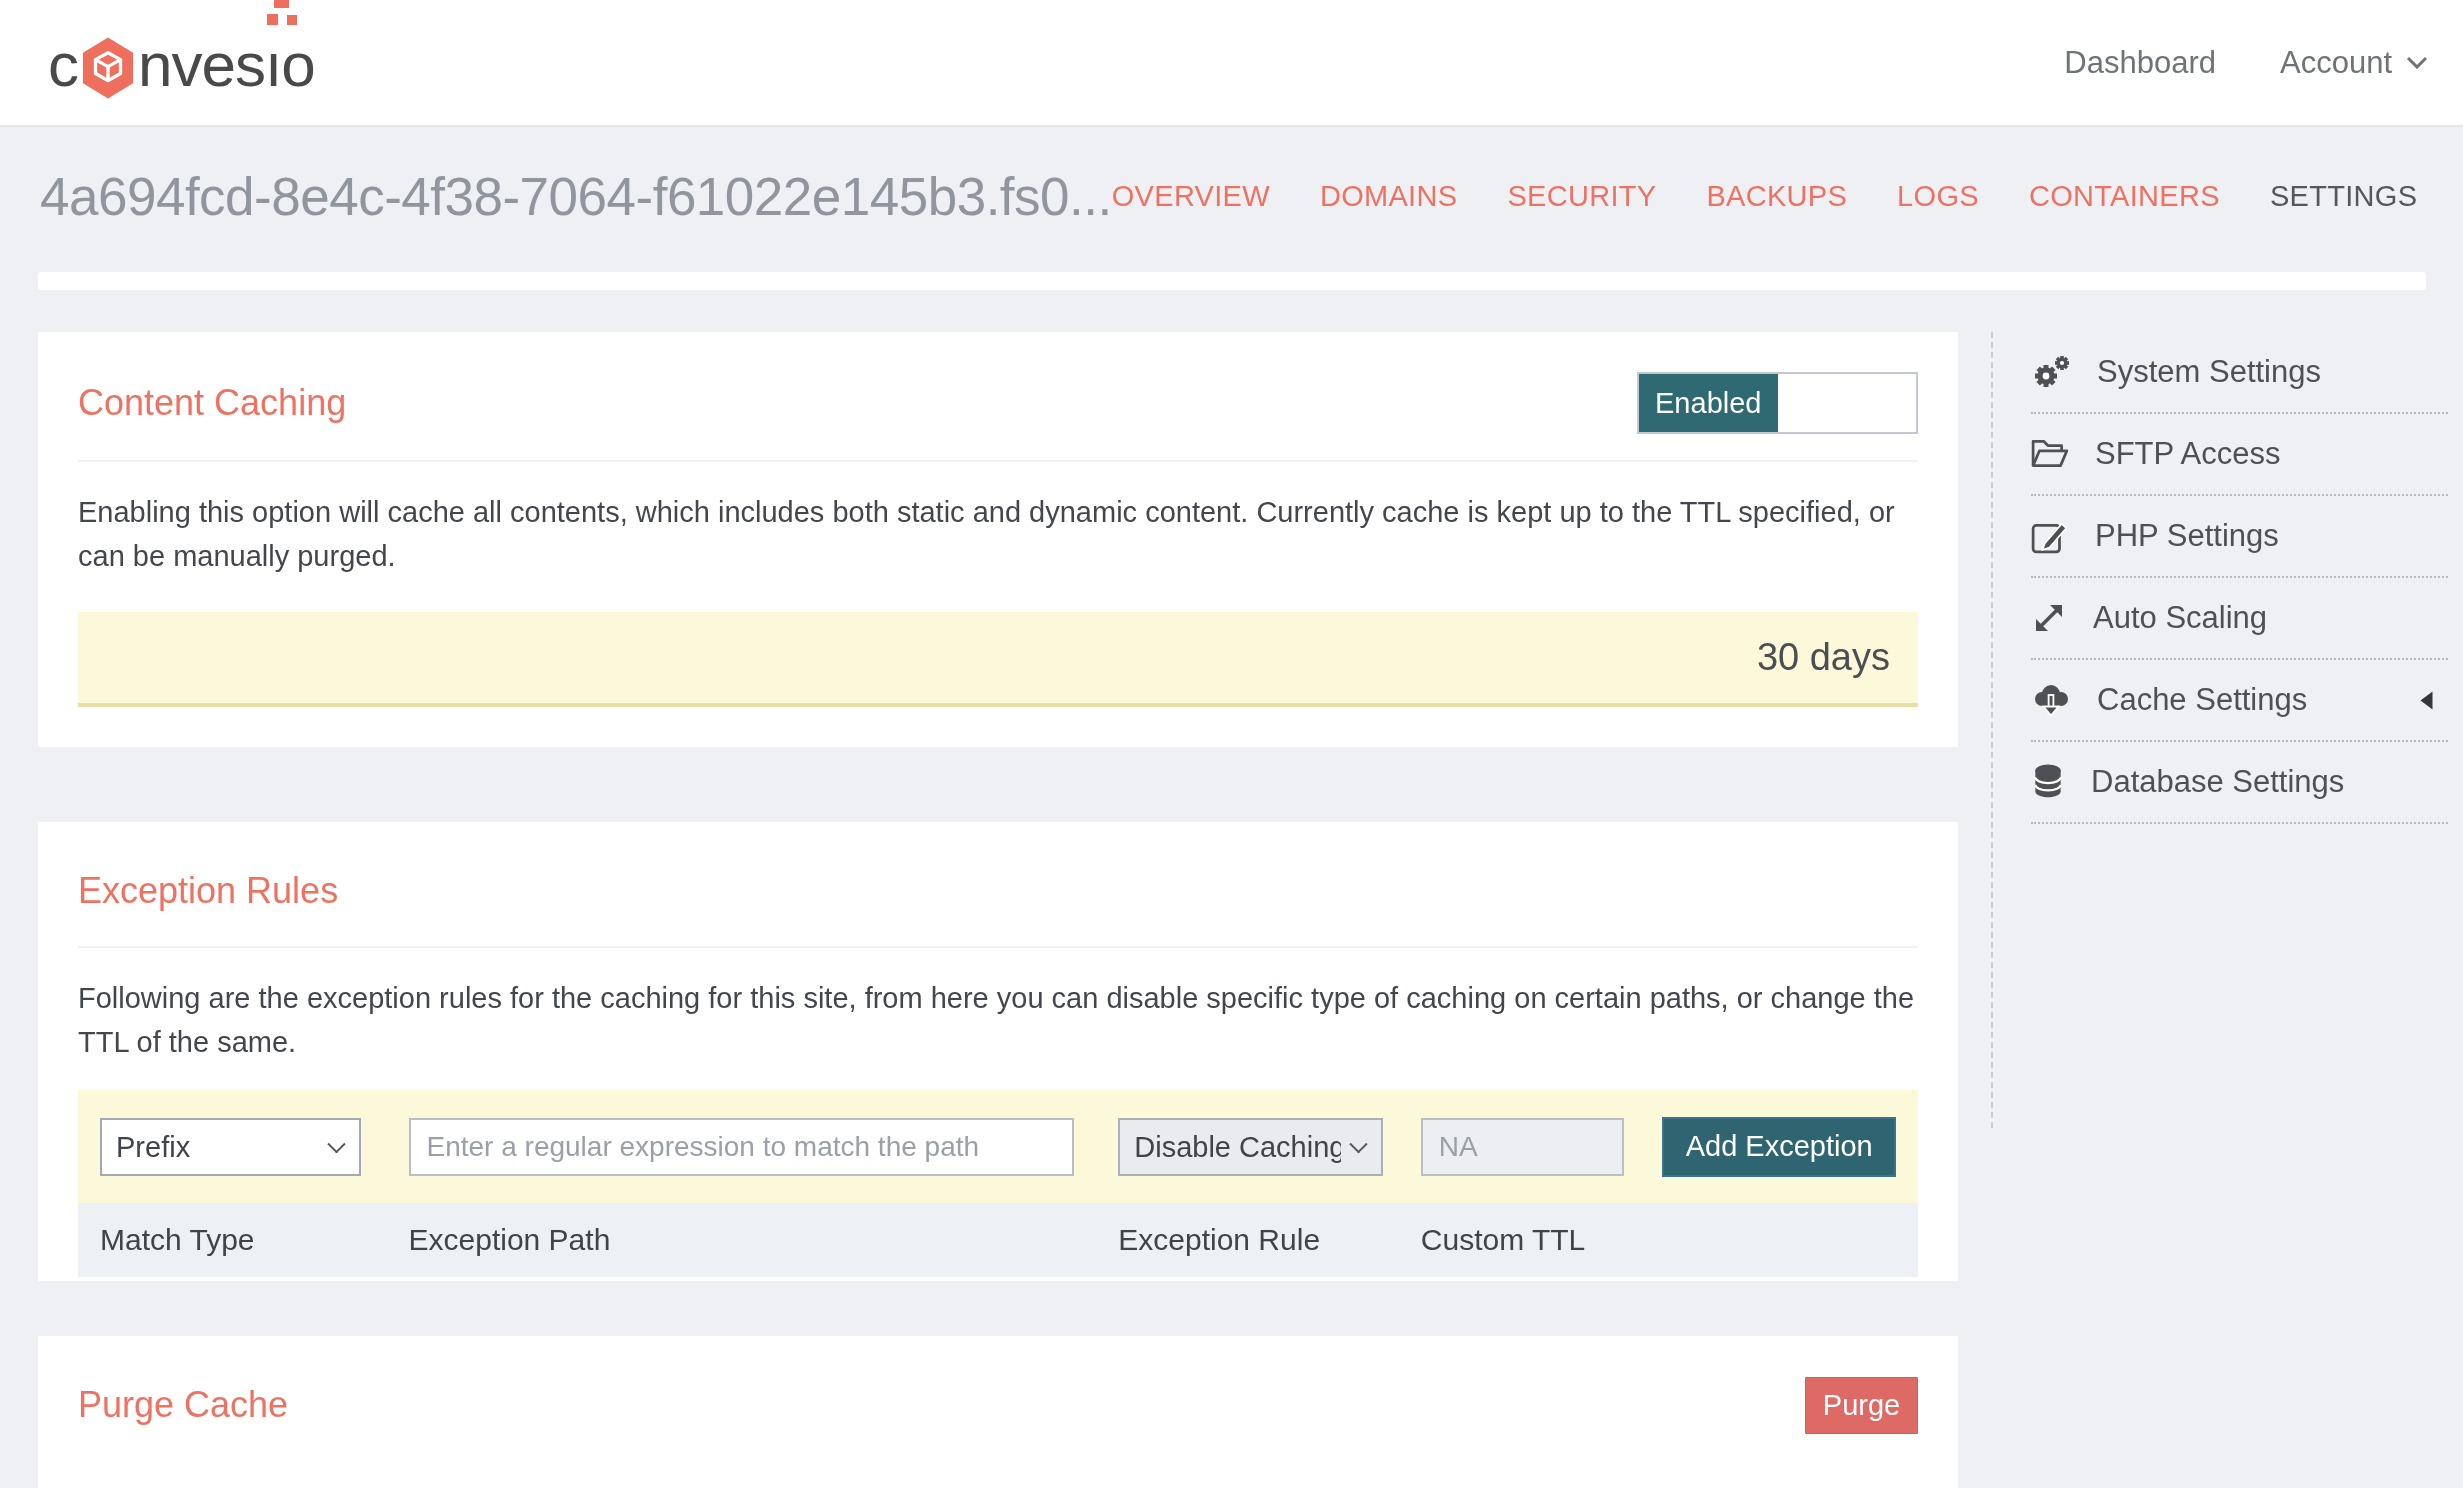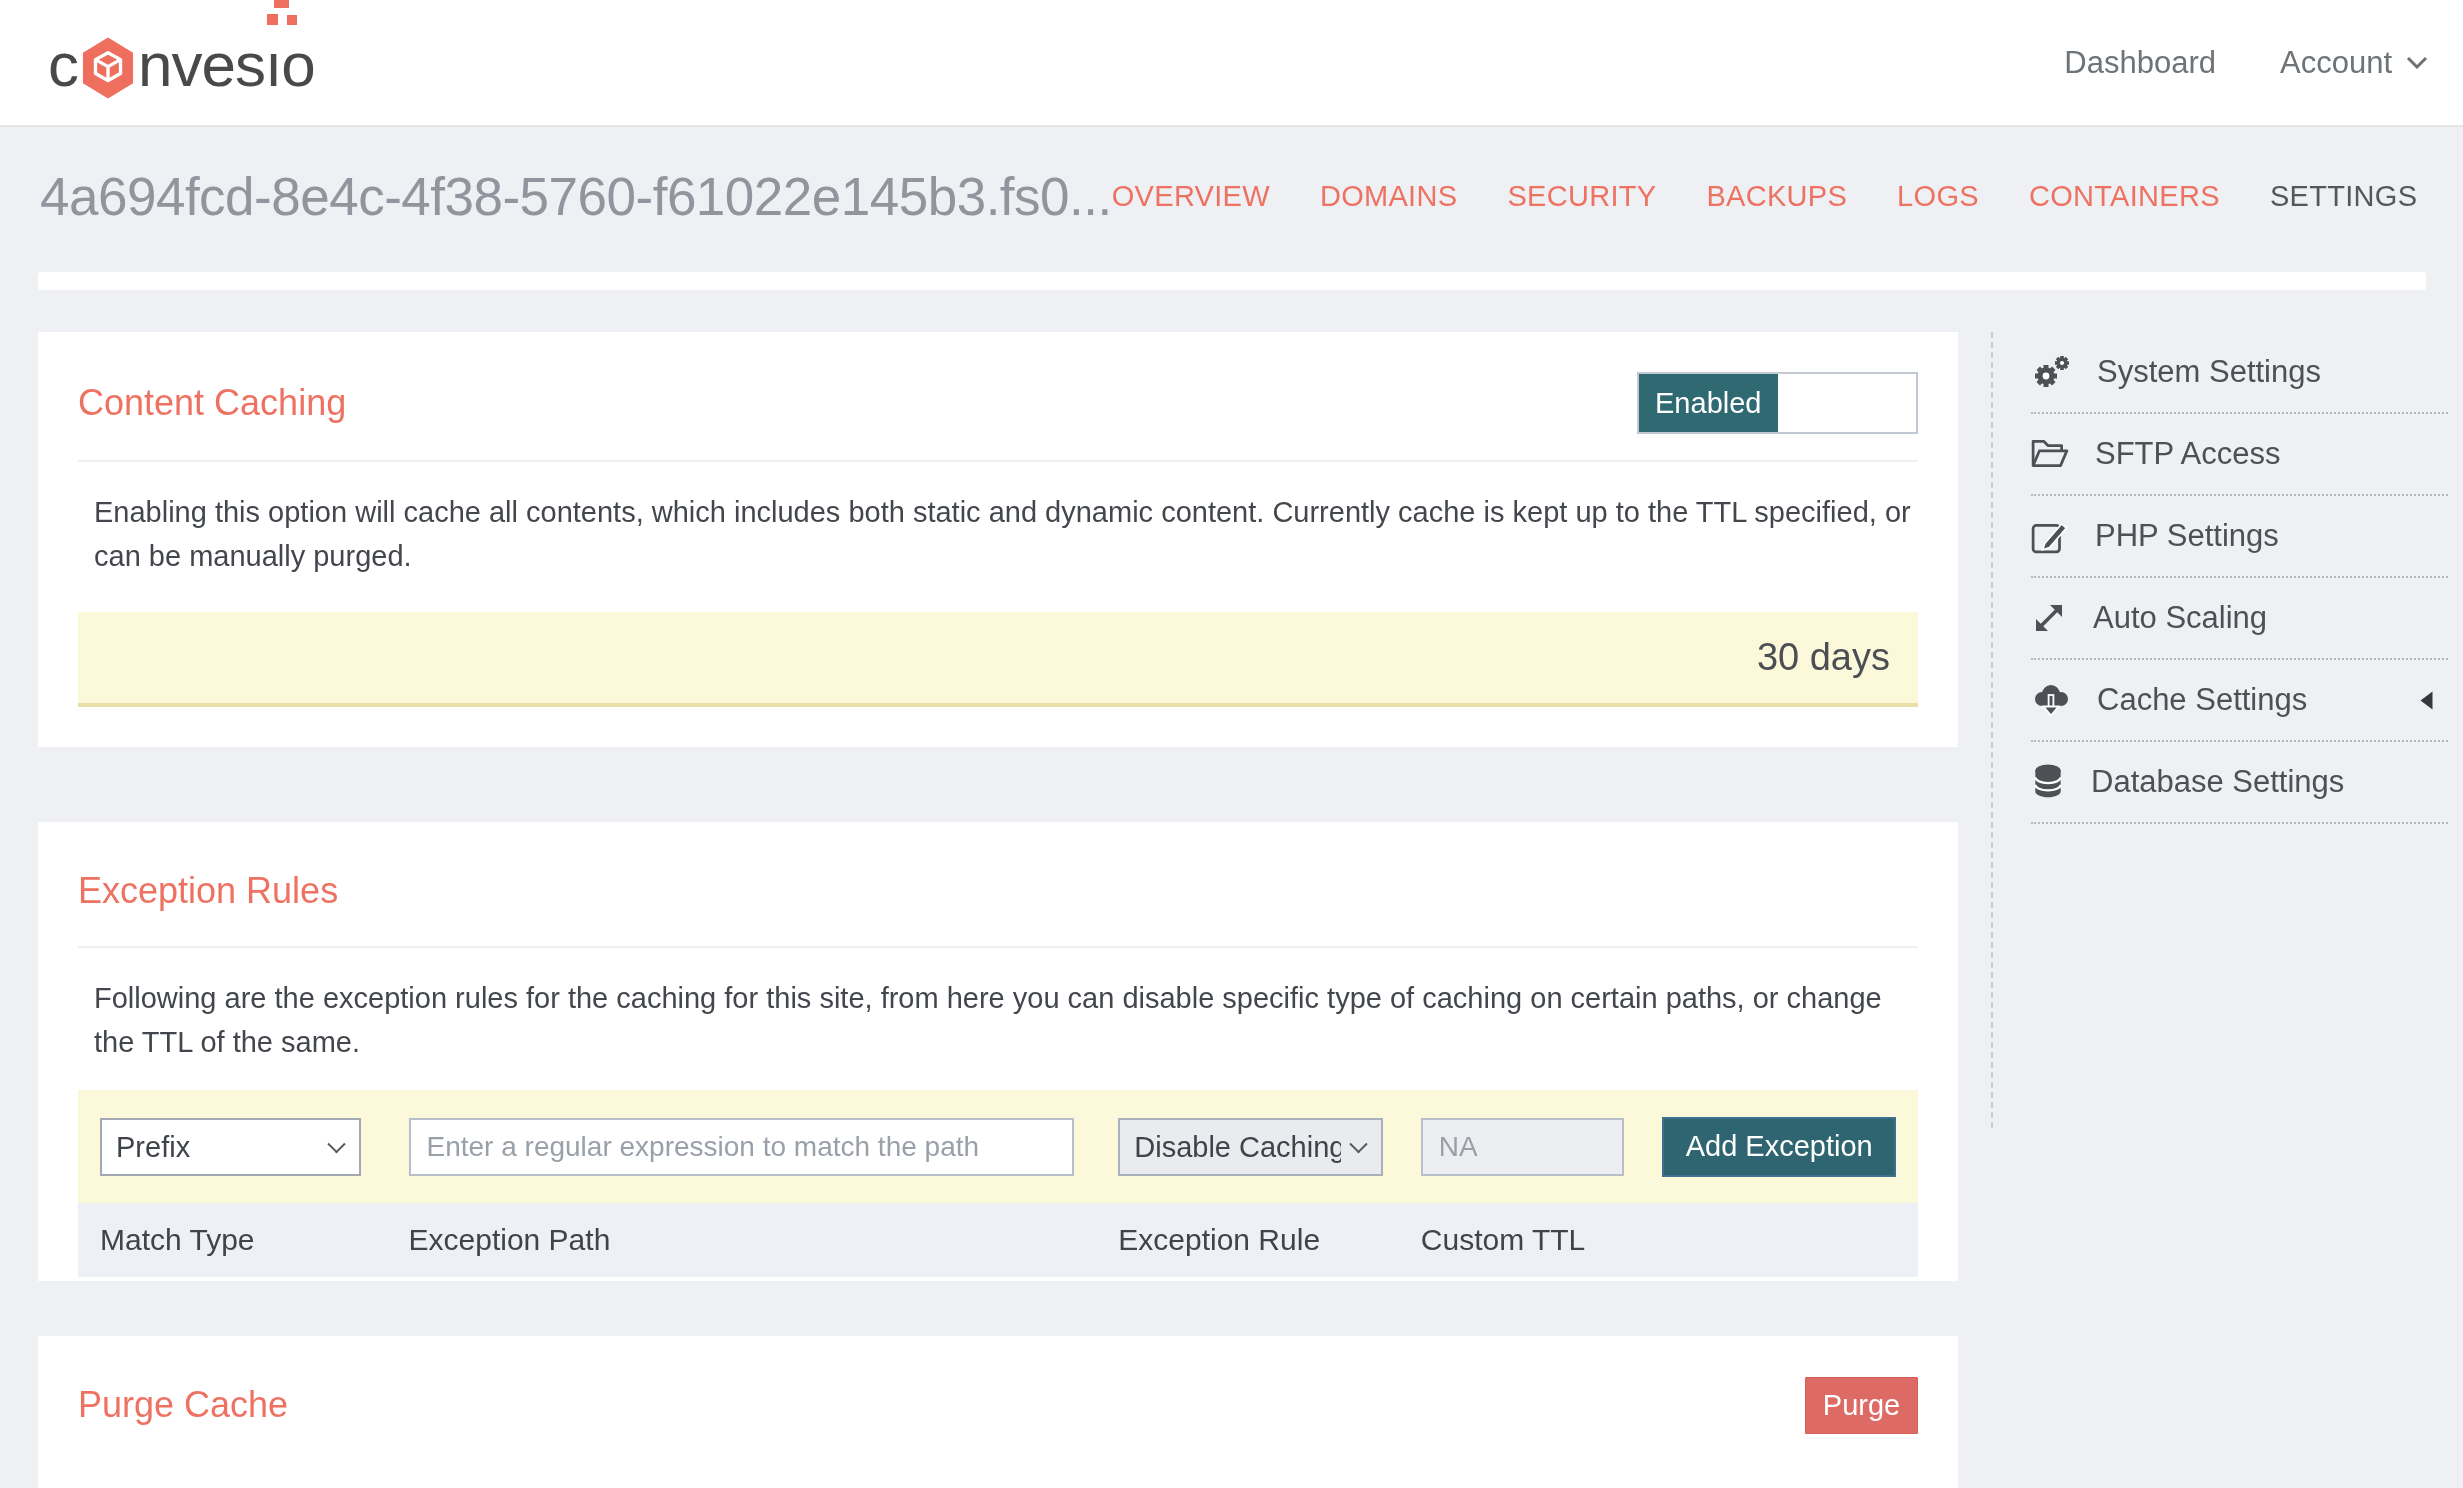--- a/index.html
+++ b/index.html
@@ -33,21 +33,21 @@
   .tab { font-size:29px; color:#ee7262; text-decoration:none; letter-spacing:0.3px; cursor:pointer; white-space:nowrap; }
   .tab.active { color:#54575c; }
   .progress-strip { margin:6px 38px 0 38px; height:18px; background:#fff; border-radius:3px; }
   
   .main { display:flex; margin-top:42px; padding-left:38px; align-items:flex-start; }
   .content-col { width:1920px; }
   .card { background:#fff; padding:40px; }
   .card-head { display:flex; align-items:center; justify-content:space-between; min-height:58px; }
   .card h2 { margin:0; font-size:36px; font-weight:400; color:#ee7262; }
   .divider { height:2px; background:#f0f0f1; margin-top:26px; }
-  .desc { font-size:29px; color:#43474d; line-height:1.52; margin:28px 0 0 16px; }
+  .desc { font-size:29px; color:#43474d; line-height:1.52; margin:28px 0 0 0; }
   
   .toggle { width:281px; height:62px; border:2px solid #c3c9d3; background:#fff; display:flex; cursor:pointer; }
   .toggle-on { width:50%; height:100%; background:#2f6a73; color:#fff; font-size:29px;
                display:flex; align-items:center; justify-content:center; }
   
   .ttl-box { margin-top:34px; background:#fcf8da; border-bottom:4px solid #e9dfa6;
              padding:24px 28px; display:flex; align-items:center; }
   .ttl-title { font-size:30px; font-weight:bold; color:#4b4e53; margin:0; }
   .ttl-desc  { font-size:26px; color:#5d6066; margin:12px 0 0 0; }
   .ttl-value { margin-left:auto; font-size:38px; color:#4b4e53; white-space:nowrap; }
@@ -121,21 +121,21 @@
     <a class="top-link">
       <span>Account</span>
       <svg width="22" height="13" viewBox="0 0 22 13">
         <polyline points="2,2 11,11 20,2" fill="none" stroke="#6e7378" stroke-width="3"></polyline>
       </svg>
     </a>
   </nav>
 </header>
 
 <div class="page-head">
-  <div class="site-title">4a694fcd-8e4c-4f38-5760-f61022e145b3.fs0...</div>
+  <div class="site-title">4a694fcd-8e4c-4f38-7064-f61022e145b3.fs0...</div>
   <nav class="tabs">
     <a class="tab">OVERVIEW</a>
     <a class="tab">DOMAINS</a>
     <a class="tab">SECURITY</a>
     <a class="tab">BACKUPS</a>
     <a class="tab">LOGS</a>
     <a class="tab">CONTAINERS</a>
     <a class="tab active">SETTINGS</a>
   </nav>
 </div>

